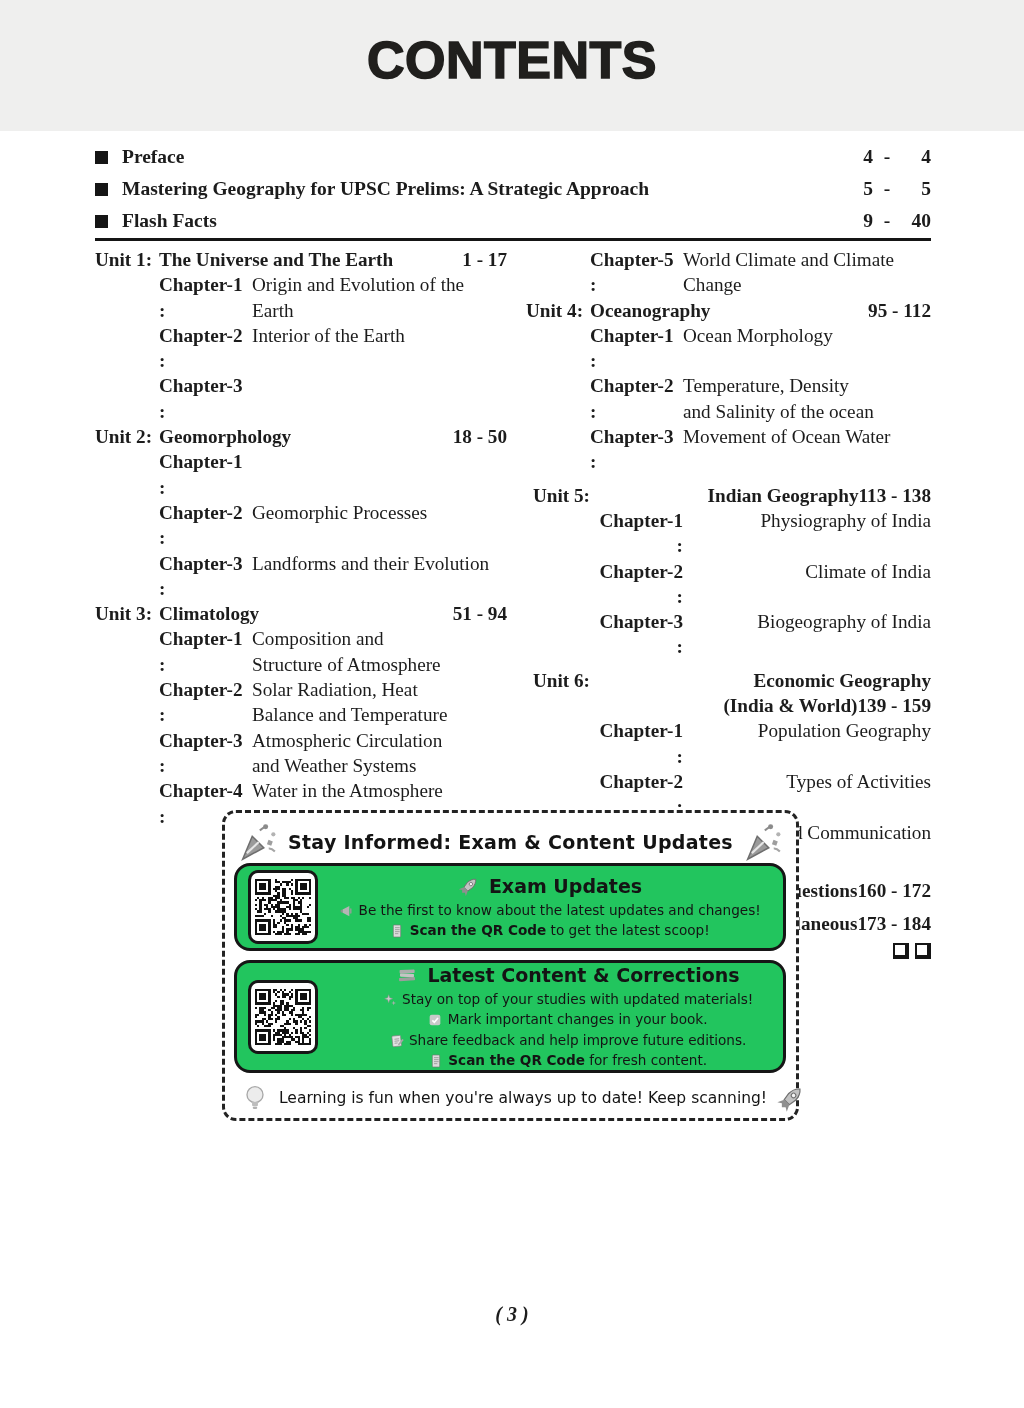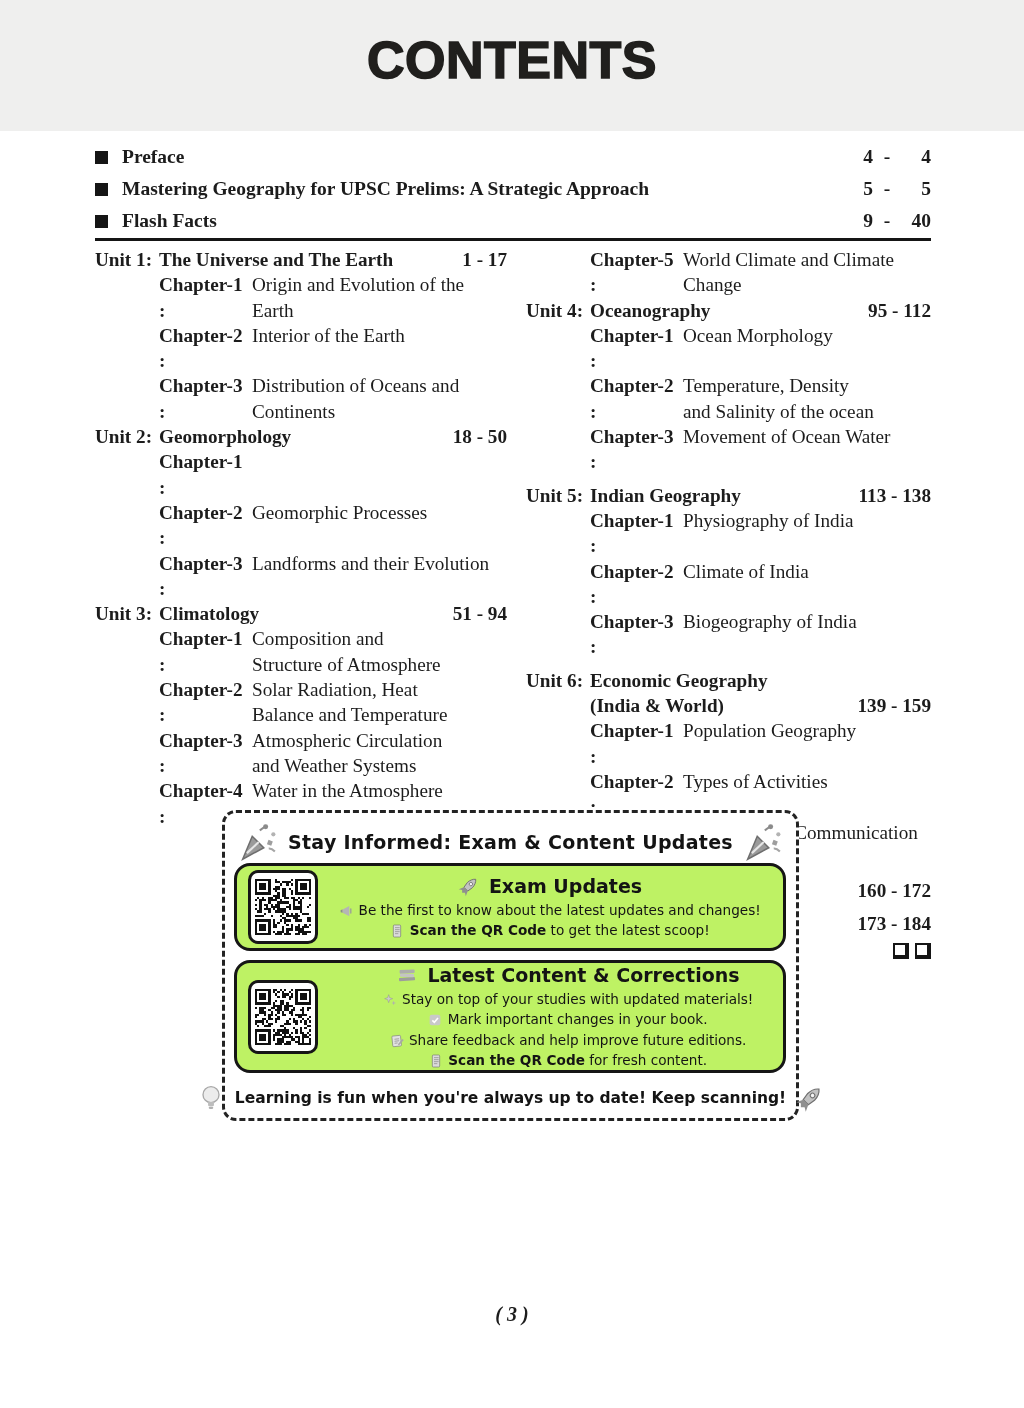--- a/index.html
+++ b/index.html
@@ -43,40 +43,40 @@
   }
   .col-left{width:412px;margin-right:19px;}
   .col-right{width:405px;}
   .unit-row{display:flex;}
   .u-label{flex:none;width:64px;font-weight:bold;}
   .u-title{flex:1;font-weight:bold;}
   .u-pages{flex:none;font-weight:bold;white-space:nowrap;}
   .ch-row{display:flex;padding-left:64px;}
   .ch-label{flex:none;width:93px;font-weight:bold;}
   .ch-text{flex:1;}
-  .col-right .unit-entry:nth-child(n+3){margin-top:8px;}
+  .col-right .unit-entry:nth-child(n+3){margin-top:8px;text-align:right;}
   .end-marker{text-align:right;margin-top:3px;height:20px;}
   .end-sq{display:inline-block;width:10px;height:10px;background:#fff;
     border:2.5px solid #151515;border-right-width:4px;border-bottom-width:4px;margin-left:6px;}
   
   .info-box{
     position:absolute;left:222px;top:810px;width:577px;height:311px;
     border:3px dashed #232323;border-radius:14px;
     font-family:"DejaVu Sans", sans-serif;color:#141414;
     box-sizing:border-box;background:#fff;
   }
   .ib-title{
     position:absolute;top:0;left:0;right:0;height:50px;
     display:flex;align-items:center;justify-content:space-between;
     padding:4px 10px 0 10px;
   }
   .ib-title .title-text{font-weight:bold;font-size:19px;letter-spacing:0.3px;}
   .card{
     position:absolute;left:9px;width:552px;
-    border:3px solid #161616;border-radius:16px;background:#bef264;
+    border:3px solid #161616;border-radius:16px;background:#22c55e;
     box-sizing:border-box;
     display:flex;align-items:center;
     padding:4px 10px 4px 11px;
   }
   #card-0{top:50px;height:88px;}
   #card-1{top:147px;height:113px;gap:36px;}
   .qr-box{
     flex:none;width:70px;height:74px;background:#fff;
     border:3px solid #161616;border-radius:10px;
     display:flex;align-items:center;justify-content:center;
@@ -84,22 +84,22 @@
   }
   .card-body{flex:1;text-align:center;}
   .card-head{
     display:flex;align-items:center;justify-content:center;gap:8px;
     font-weight:bold;font-size:19px;margin-bottom:2px;
   }
   .card-line{font-size:13.6px;line-height:1.5;white-space:nowrap;}
   .card-line b{font-weight:bold;}
   .ib-footer{
     position:absolute;left:14px;right:14px;top:262px;height:46px;
-    display:flex;align-items:center;justify-content:center;gap:8px;
-    font-weight:bold;font-size:15.5px;white-space:nowrap;
+    display:flex;align-items:center;justify-content:flex-start;gap:8px;
+    font-weight:normal;font-size:15.5px;white-space:nowrap;
   }
   
   .icon{display:inline-flex;vertical-align:middle;}
   .icon svg{display:block;}
   .ic-xl svg{width:46px;height:46px;}
   .ic-l svg{width:24px;height:24px;}
   .ic-s svg{width:16px;height:16px;}
   .ic-f svg{width:32px;height:32px;}
   
   .page-num{
@@ -161,24 +161,20 @@
           </span>
         </div>
         <div class="ch-row">
           <span class="ch-label">Chapter-2 :</span>
           <span class="ch-text">
             <div class="ch-line">Interior of the Earth</div>
           </span>
         </div>
         <div class="ch-row">
           <span class="ch-label">Chapter-3 :</span>
-          <span class="ch-text">
-            <div class="ch-line">Distribution of Oceans and</div>
-            <div class="ch-line">Continents</div>
-          </span>
         </div>
       </div>
       <div class="unit-entry">
         <div class="unit-row">
           <span class="u-label">Unit 2:</span>
           <span class="u-title">Geomorphology</span>
           <span class="u-pages">18 - 50</span>
         </div>
         <div class="ch-row">
           <span class="ch-label">Chapter-1 :</span>

